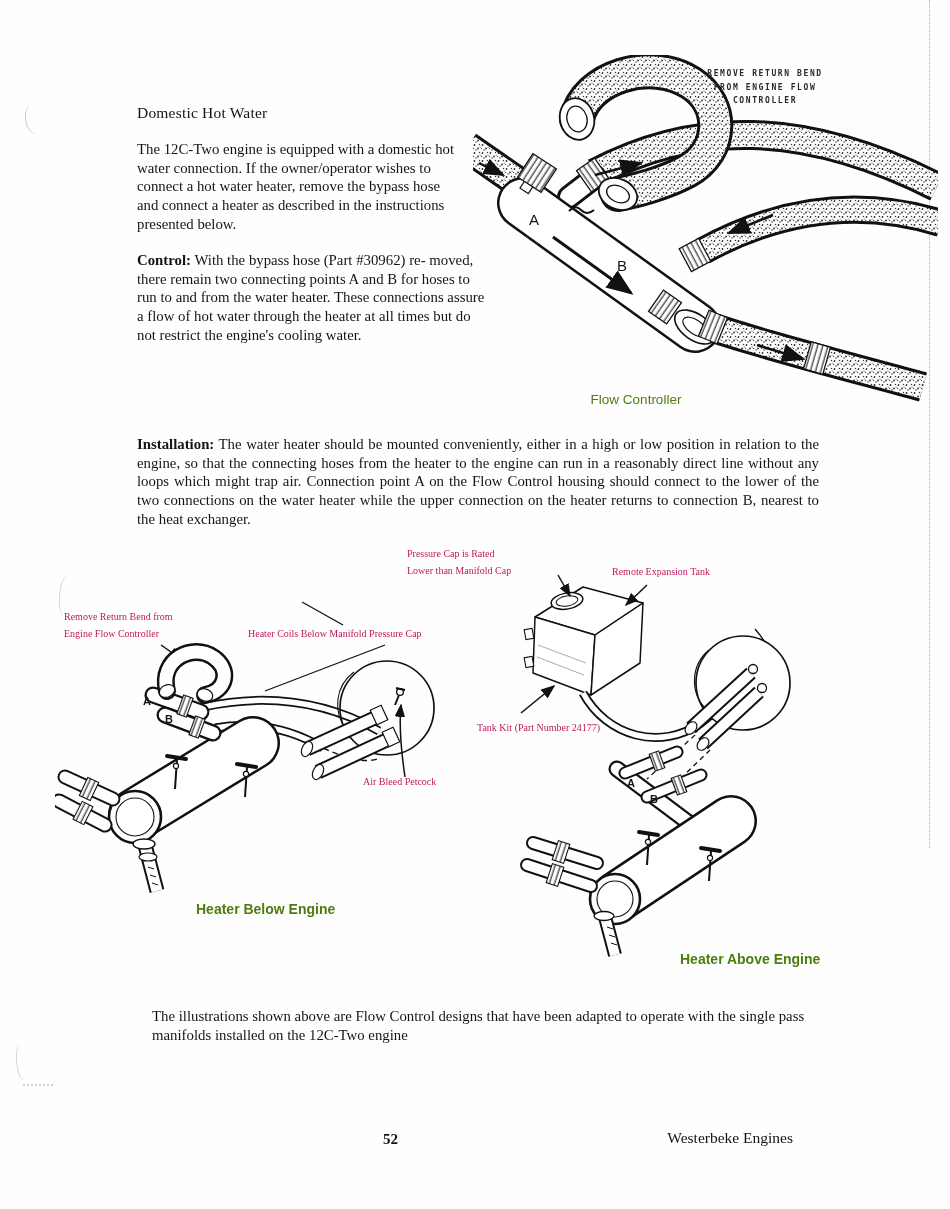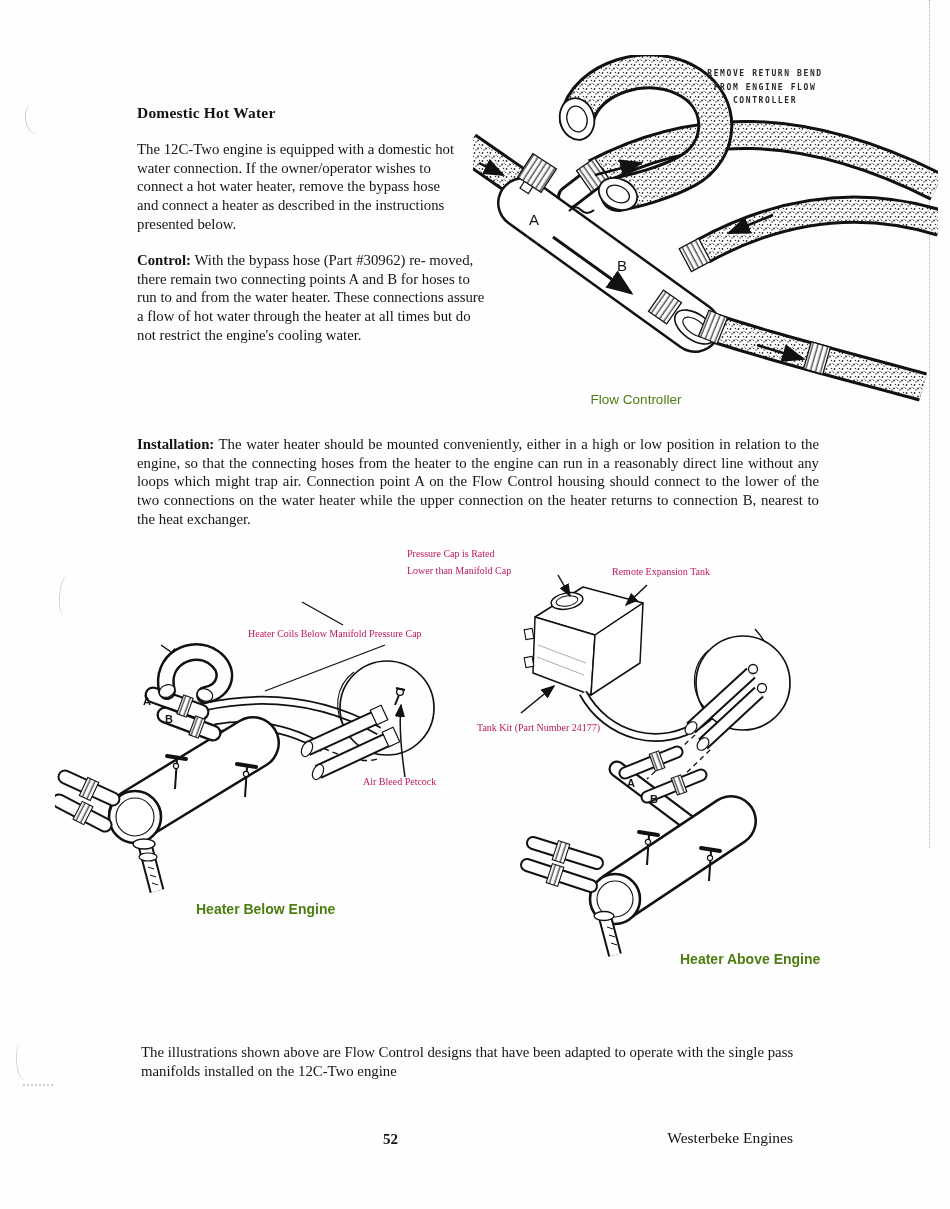--- a/index.html
+++ b/index.html
@@ -2,26 +2,26 @@
 <html><head>
 <meta charset="utf-8">
 <style>
   html,body{margin:0;padding:0;background:#e8e8e8;}
   .page{
     position:relative;width:950px;height:1209px;background:#fefefe;
     font-family:"Liberation Serif",serif;color:#141414;overflow:hidden;
     margin:0 auto;
   }
   
-  .heading{position:absolute;left:137px;top:104px;font-size:15.5px;font-weight:bold;letter-spacing:.2px;}
+  .heading{position:absolute;left:137px;top:104px;font-size:15.5px;font-weight:normal;letter-spacing:.2px;}
   .para{position:absolute;font-size:14.8px;line-height:18.7px;}
   .p-intro{left:137px;top:140px;width:325px;}
   .p-general{left:137px;top:251px;width:350px;}
   .p-install{left:137px;top:435px;width:682px;text-align:justify;}
-  .p-close{left:141px;top:1007px;width:678px;margin-top:36px;}
+  .p-close{left:152px;top:1007px;width:678px;}
   .lead{font-weight:bold;}
   
   .lbl{position:absolute;font-family:Liberation Serif, serif;font-size:10px;line-height:16.5px;color:#be185d;white-space:nowrap;}
   .lbl.center{text-align:center;}
   .figcap{position:absolute;font-family:"Liberation Sans",sans-serif;font-size:13.5px;color:#4d7c0f;}
   .figcap.bold{font-weight:bold;font-size:14px;}
   
   .pagenum{position:absolute;left:383px;top:1131px;font-size:15px;font-weight:bold;}
   .brand{position:absolute;left:600px;top:1129px;width:193px;text-align:right;font-size:15.5px;}
   
@@ -331,20 +331,24 @@
       <text x="572" y="242" font-size="11" font-weight="bold">A</text>
       <text x="595" y="258" font-size="11" font-weight="bold">B</text>
     </g>
   </svg>
 
   <div class="lbl" style="left:407px;top:546px">
     <span>Pressure Cap is Rated</span><br>
     <span>Lower than Manifold Cap</span>
   </div>
   <div class="lbl" style="left:612px;top:564px">Remote Expansion Tank</div>
+  <div class="lbl" style="left:64px;top:609px">
+    <span>Remove Return Bend from</span><br>
+    <span>Engine Flow Controller</span>
+  </div>
   <div class="lbl" style="left:248px;top:626px">Heater Coils Below Manifold Pressure Cap</div>
   <div class="lbl" style="left:477px;top:720px">Tank Kit (Part Number 24177)</div>
   <div class="lbl" style="left:363px;top:774px">Air Bleed Petcock</div>
   <div class="figcap bold" style="left:196px;top:901px">Heater Below Engine</div>
   <div class="figcap bold" style="left:680px;top:951px">Heater Above Engine</div>
 
   <div class="pagenum">52</div>
   <div class="brand">Westerbeke Engines</div>
 </div>
 

